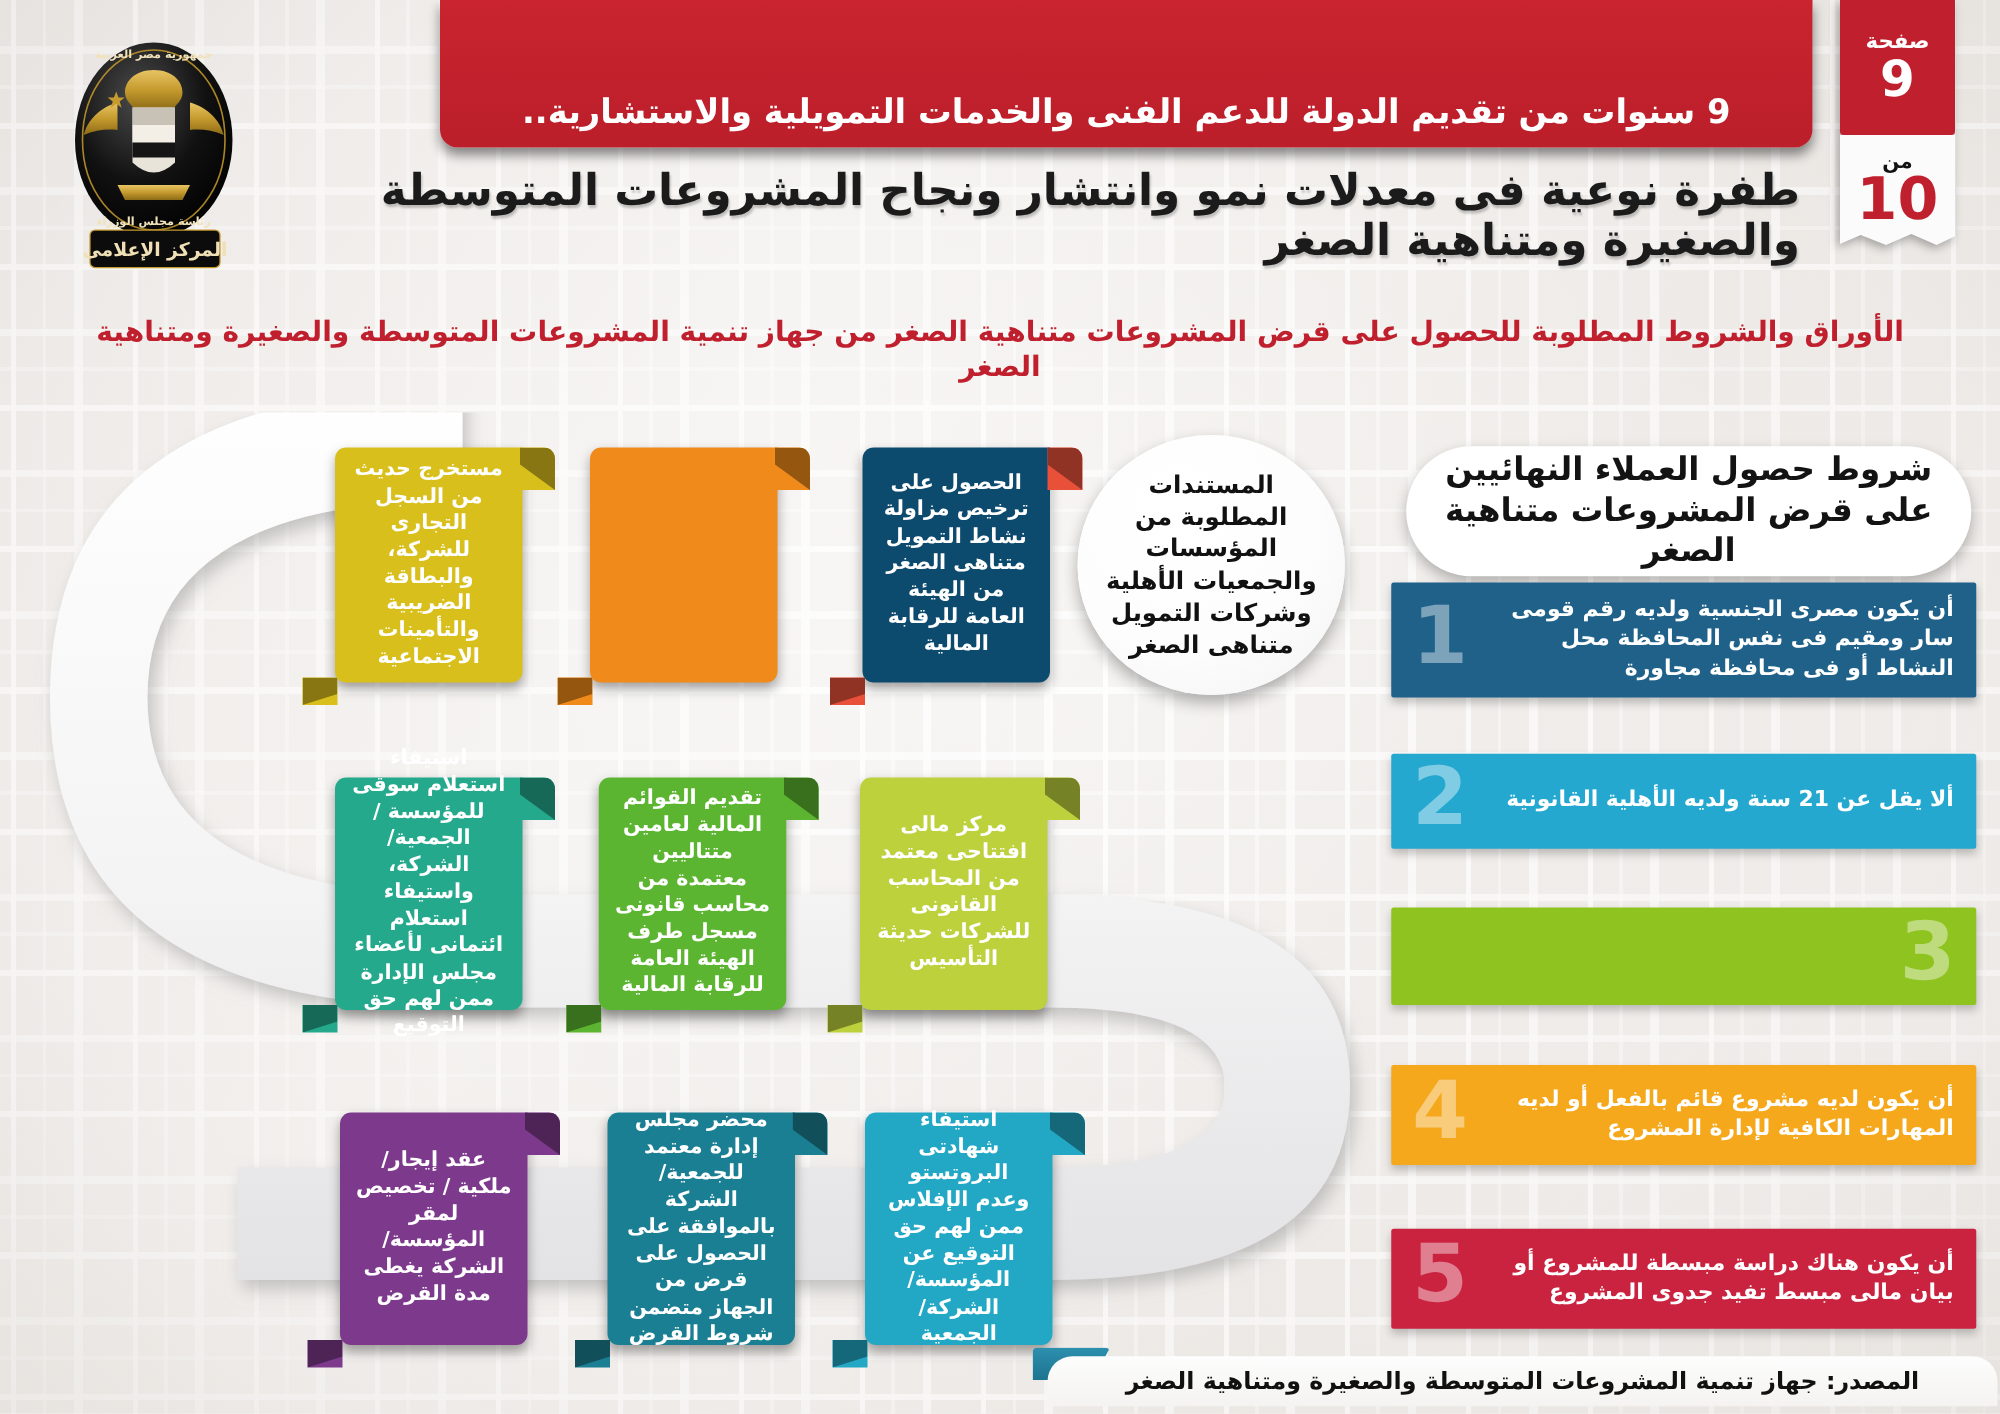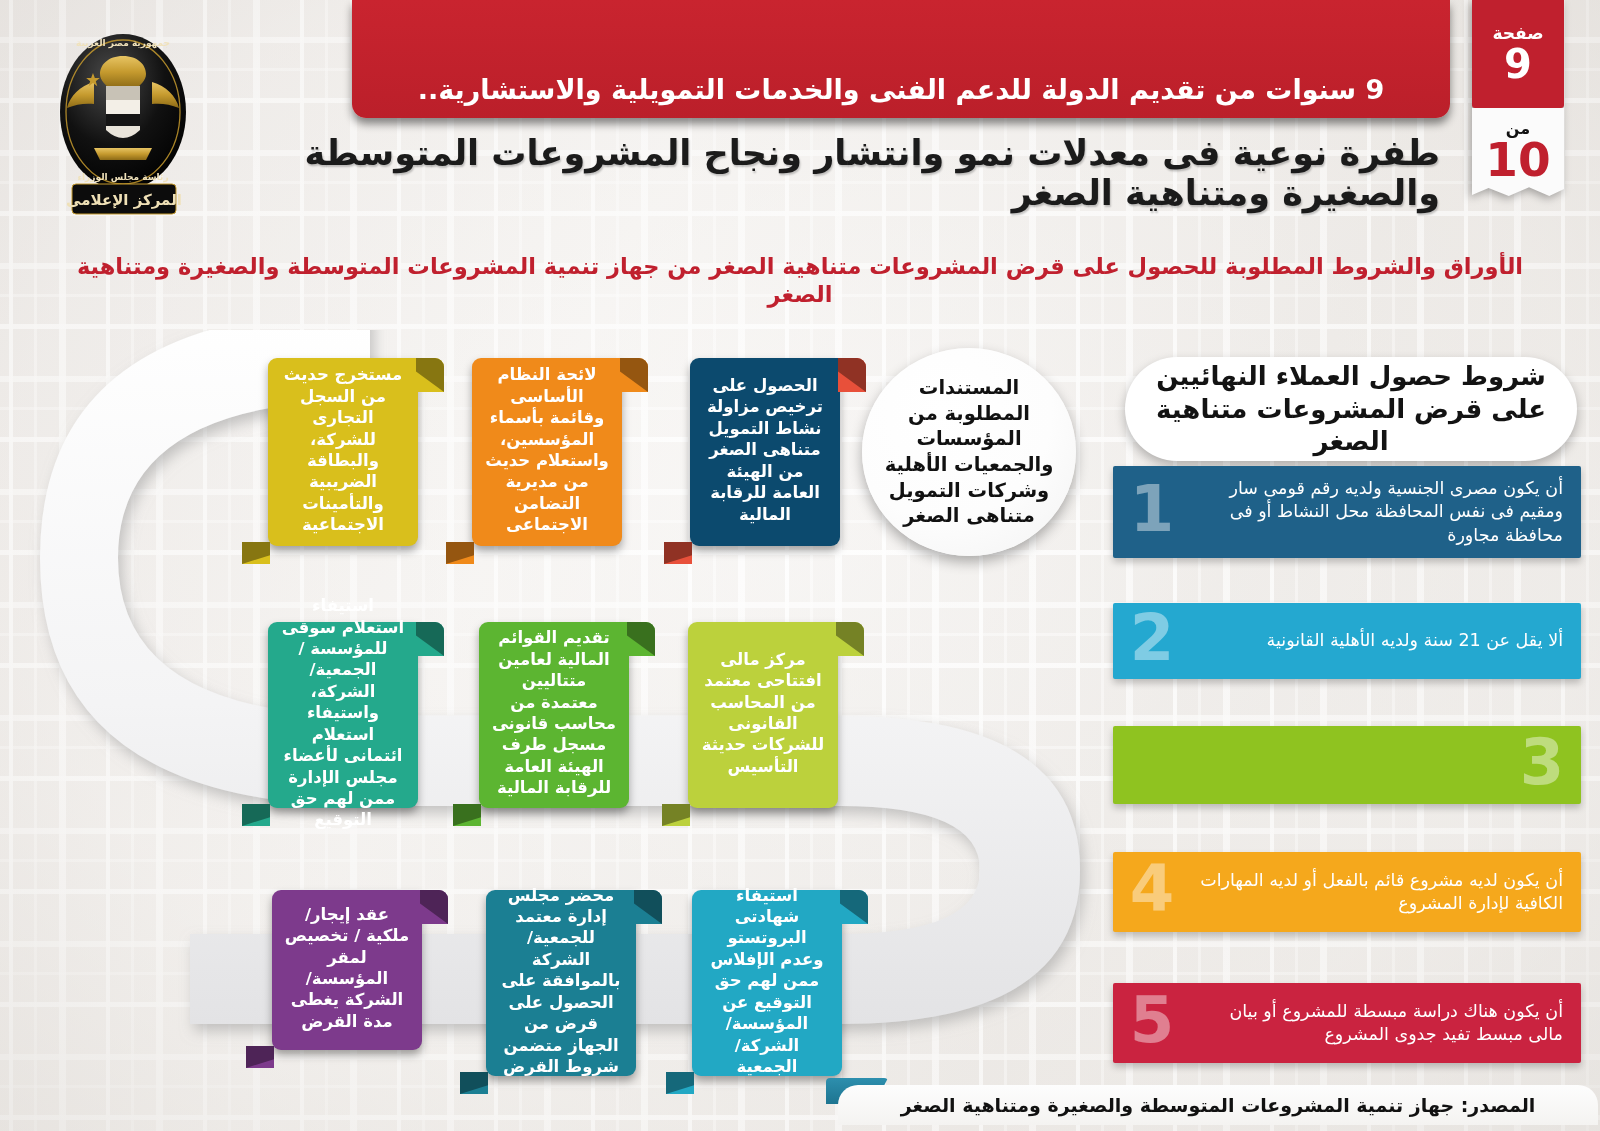--- a/index.html
+++ b/index.html
@@ -136,21 +136,21 @@
 
   
   .cond{
     position:absolute;left:1113px;width:468px;
     border-radius:2px;box-sizing:border-box;
     display:flex;align-items:center;
     box-shadow:0 4px 7px rgba(0,0,0,.22);
     overflow:hidden;
   }
   .cond .txt{
-    flex:1;color:#fff;font-size:17.5px;font-weight:normal;line-height:1.32;
+    flex:1;color:#fff;font-size:17.5px;font-weight:bold;line-height:1.32;
     text-align:right;padding:10px 18px 10px 8px;letter-spacing:-.3px;
   }
   .cond .n{
     width:78px;flex:none;text-align:center;
     font-size:64px;font-weight:bold;line-height:.9;
     color:rgba(255,255,255,.42);padding-bottom:4px;
   }
 
   #cond-title{
     position:absolute;left:1125px;top:357px;width:452px;height:104px;
@@ -277,21 +277,20 @@
 
 <div class="ribbon" id="r1" style="left:690px;top:358px;height:188px;background:#0c4a6e;">
   <span class="fold" style="background:#e8503a;"></span>
   <span class="tail" style="background:#e8503a;"></span>
   <span>الحصول على ترخيص مزاولة نشاط التمويل متناهى الصغر من الهيئة العامة للرقابة المالية</span>
 </div>
 
 <div class="ribbon" id="r2" style="left:472px;top:358px;height:188px;background:#f08a1a;">
   <span class="fold" style="background:#f08a1a;"></span>
   <span class="tail" style="background:#f08a1a;"></span>
-  <span>لائحة النظام الأساسى وقائمة بأسماء المؤسسين، واستعلام حديث من مديرية التضامن الاجتماعى</span>
 </div>
 
 <div class="ribbon" id="r3" style="left:268px;top:358px;height:188px;background:#d9bf1c;">
   <span class="fold" style="background:#d9bf1c;"></span>
   <span class="tail" style="background:#d9bf1c;"></span>
   <span>مستخرج حديث من السجل التجارى للشركة، والبطاقة الضريبية والتأمينات الاجتماعية</span>
 </div>
 
 <div class="ribbon" id="r4" style="left:688px;top:622px;height:186px;background:#bcd13c;">
   <span class="fold" style="background:#bcd13c;"></span>
@@ -316,21 +315,21 @@
   <span class="tail" style="background:#22a8c4;"></span>
   <span>استيفاء شهادتى البروتستو وعدم الإفلاس ممن لهم حق التوقيع عن المؤسسة/ الشركة/ الجمعية</span>
 </div>
 
 <div class="ribbon" id="r8" style="left:486px;top:890px;height:186px;background:#1b7f93;">
   <span class="fold" style="background:#1b7f93;"></span>
   <span class="tail" style="background:#1b7f93;"></span>
   <span>محضر مجلس إدارة معتمد للجمعية/ الشركة بالموافقة على الحصول على قرض من الجهاز متضمن شروط القرض</span>
 </div>
 
-<div class="ribbon" id="r9" style="left:272px;top:890px;height:160px;background:#7d3a8c;align-items:center;">
+<div class="ribbon" id="r9" style="left:272px;top:890px;height:186px;background:#7d3a8c;align-items:center;">
   <span class="fold" style="background:#7d3a8c;"></span>
   <span class="tail" style="background:#7d3a8c;"></span>
   <span>عقد إيجار/ ملكية / تخصيص لمقر المؤسسة/ الشركة يغطى مدة القرض</span>
 </div>
 
 <div id="cond-title">شروط حصول العملاء النهائيين على قرض المشروعات متناهية الصغر</div>
 
 <div class="cond" style="top:466px;height:92px;background:#1f6189;">
   <div class="txt">أن يكون مصرى الجنسية ولديه رقم قومى سار ومقيم فى نفس المحافظة محل النشاط أو فى محافظة مجاورة</div>
   <div class="n">1</div>

